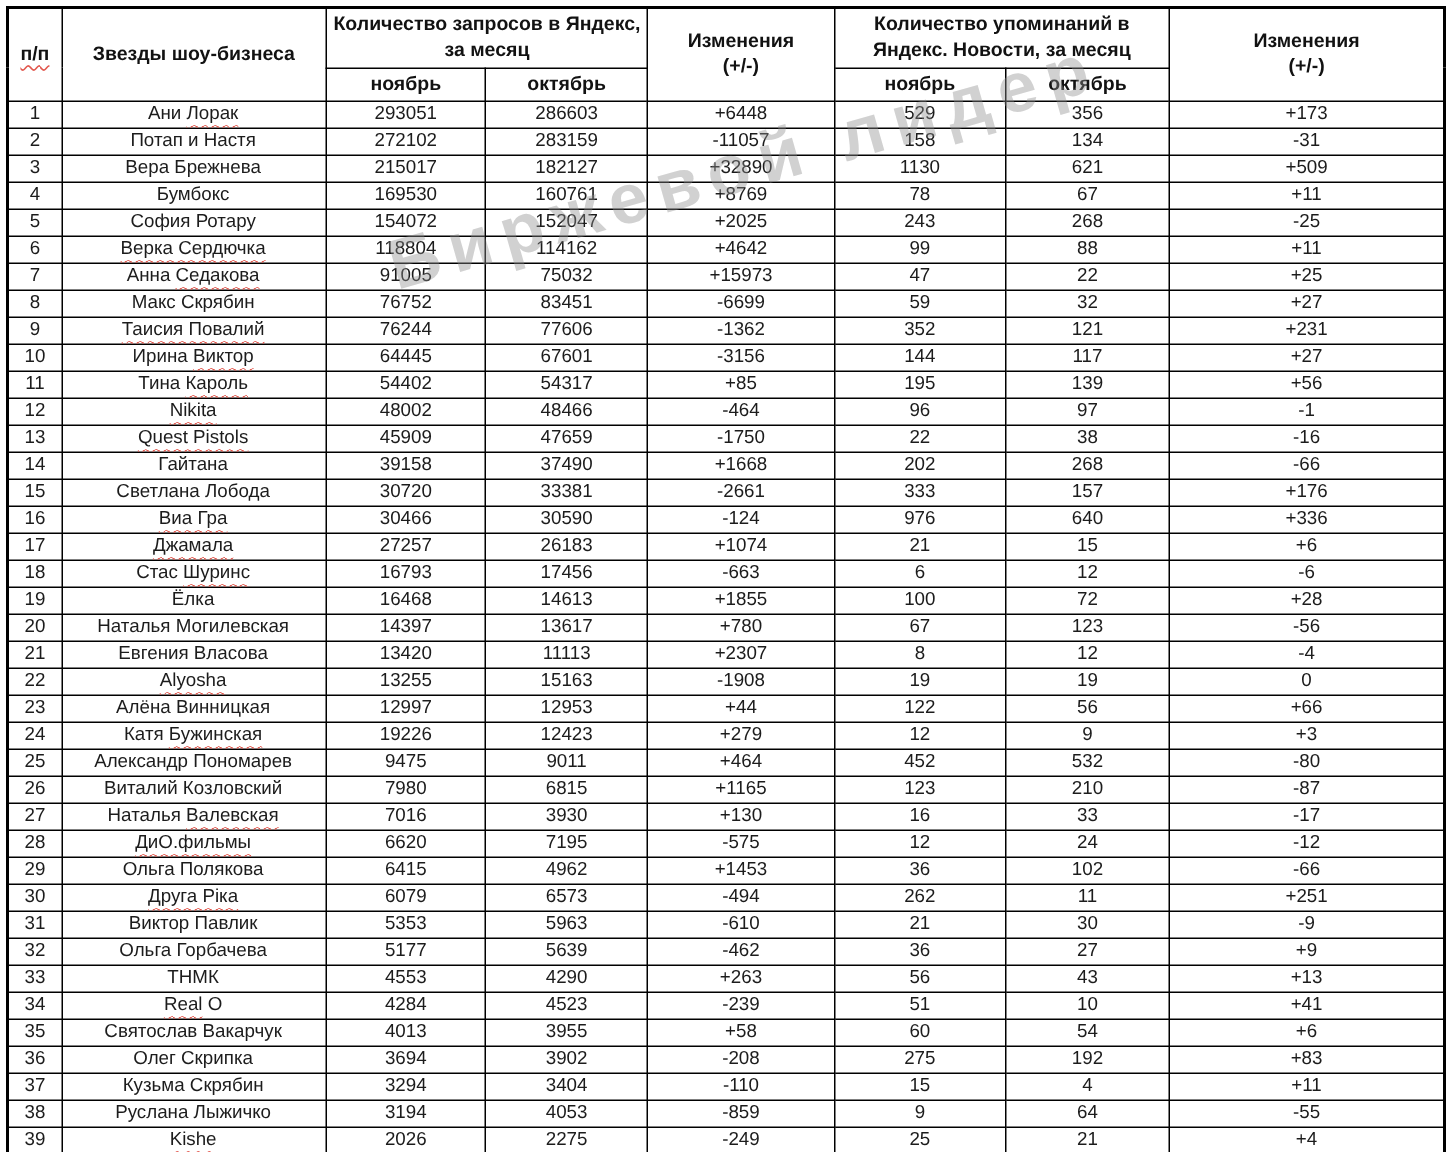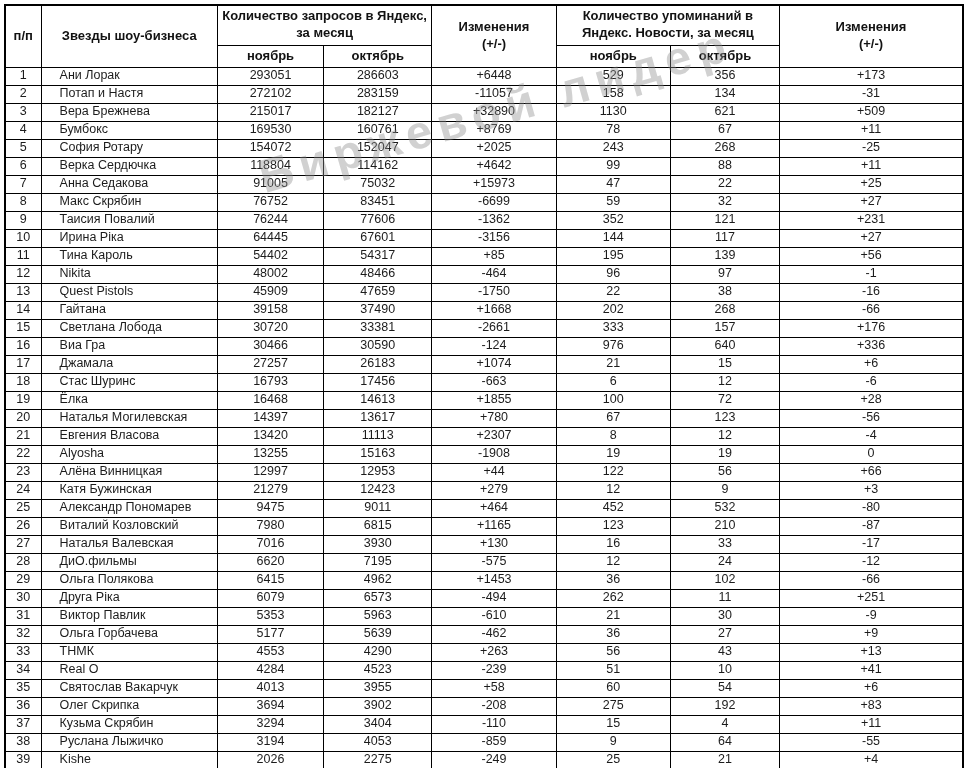--- a/index.html
+++ b/index.html
@@ -17,23 +17,23 @@
   .stats th {
     font-size:13px; font-weight:bold; color:#121212;
     text-align:center; vertical-align:middle; padding:1px 3px; line-height:1.3;
   }
   .stats thead tr.main-hrow { height:40px; }
   .stats thead tr.sub-hrow { height:22px; }
   .stats td {
     font-size:12.5px; color:#1c1c1c; text-align:center; vertical-align:middle;
     padding:0 2px; line-height:1.05; height:17px;
   }
-  .stats td.name-cell { text-align:left; padding-left:18px; white-space:nowrap; }
+  .stats td.name-cell { text-align:center; padding-left:1px; white-space:nowrap; }
   .squiggle {
-    text-decoration-style:wavy;
+    text-decoration:underline; text-decoration-style:wavy;
     text-decoration-color:#e2574d; text-decoration-thickness:1px;
     text-underline-offset:2.5px;
   }
   .hdr-line { display:block; }
   .watermark {
     position:absolute; left:260px; top:150px;
     transform:rotate(-16deg); transform-origin:0 50%;
     font-size:47px; font-weight:600; letter-spacing:7px;
     color:#8d8d8d; opacity:0.40; white-space:nowrap;
     z-index:5; pointer-events:none;
@@ -163,21 +163,21 @@
       <td class="name-cell"><span class="squiggle">Таисия Повалий</span></td>
       <td>76244</td>
       <td>77606</td>
       <td>-1362</td>
       <td>352</td>
       <td>121</td>
       <td>+231</td>
     </tr>
         <tr>
       <td>10</td>
-      <td class="name-cell"><span>Ирина </span><span class="squiggle">Ріка</span></td>
+      <td class="name-cell"><span>Ирина </span><span class="squiggle">Виктор</span></td>
       <td>64445</td>
       <td>67601</td>
       <td>-3156</td>
       <td>144</td>
       <td>117</td>
       <td>+27</td>
     </tr>
         <tr>
       <td>11</td>
       <td class="name-cell"><span>Тина </span><span class="squiggle">Кароль</span></td>
@@ -304,21 +304,21 @@
       <td>12997</td>
       <td>12953</td>
       <td>+44</td>
       <td>122</td>
       <td>56</td>
       <td>+66</td>
     </tr>
         <tr>
       <td>24</td>
       <td class="name-cell"><span>Катя </span><span class="squiggle">Бужинская</span></td>
-      <td>21279</td>
+      <td>19226</td>
       <td>12423</td>
       <td>+279</td>
       <td>12</td>
       <td>9</td>
       <td>+3</td>
     </tr>
         <tr>
       <td>25</td>
       <td class="name-cell"><span>Александр Пономарев</span></td>
       <td>9475</td>

